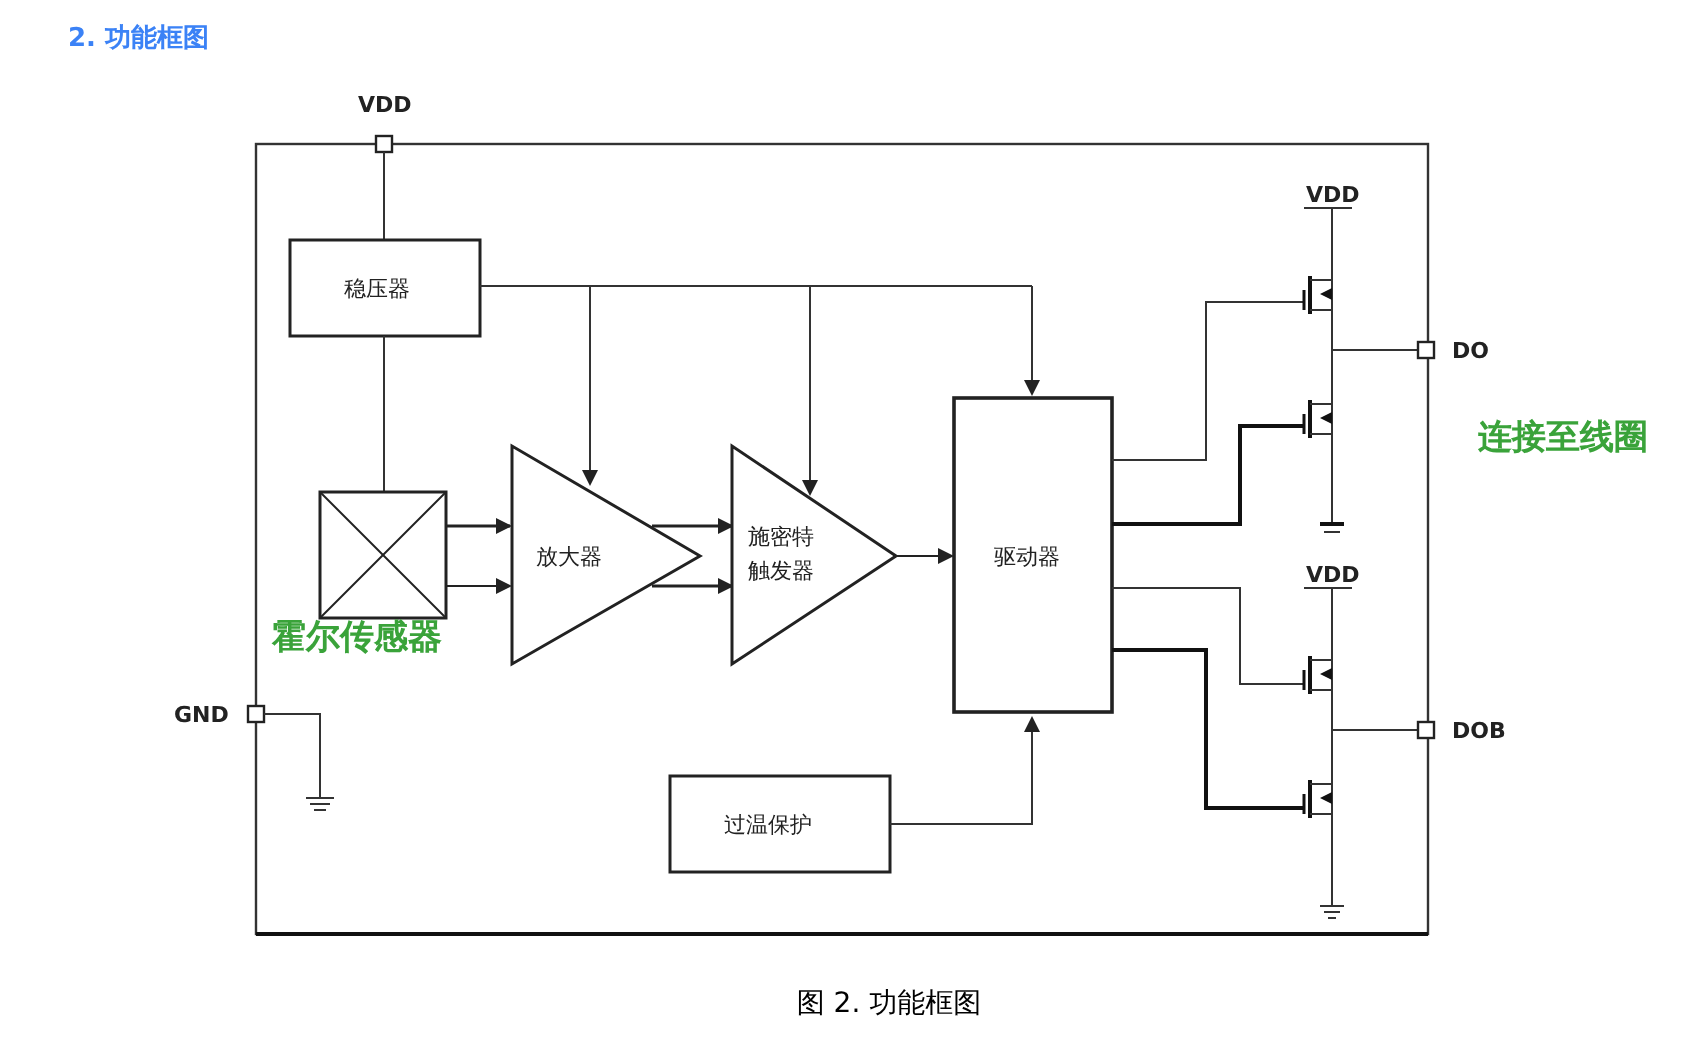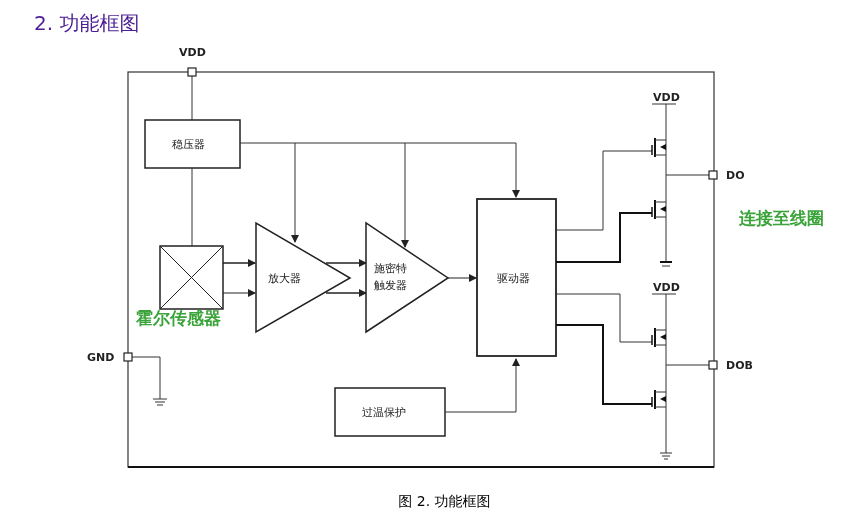--- a/index.html
+++ b/index.html
@@ -1,18 +1,18 @@
 <!DOCTYPE html>
 <html><head>
 <meta charset="utf-8">
 <style>
   html, body { margin: 0; padding: 0; background: #ffffff; }
   body { width: 841px; height: 519px; position: relative; overflow: hidden;
          font-family: "DejaVu Sans", "Liberation Sans", sans-serif; }
-  .heading { position: absolute; left: 34px; top: 10px; font-size: 20px; font-weight: normal; color: #4c1d95; }
+  .heading { position: absolute; left: 34px; top: 10px; font-size: 13px; font-weight: bold; color: #3b82f6; }
   .caption { position: absolute; left: 0; width: 841px; top: 493px; text-align: center; font-size: 14px; color: #000000; margin-left: 24px; }
   svg { position: absolute; left: 0; top: 0; }
   svg text { font-family: "DejaVu Sans", "Liberation Sans", sans-serif; }
   .lbl { font-size: 11px; fill: #222; }
   .pin { font-size: 11px; font-weight: bold; fill: #222; }
   .green { font-size: 17px; font-weight: bold; fill: #3aa33a; }
 </style>
 </head>
 <body>
 

